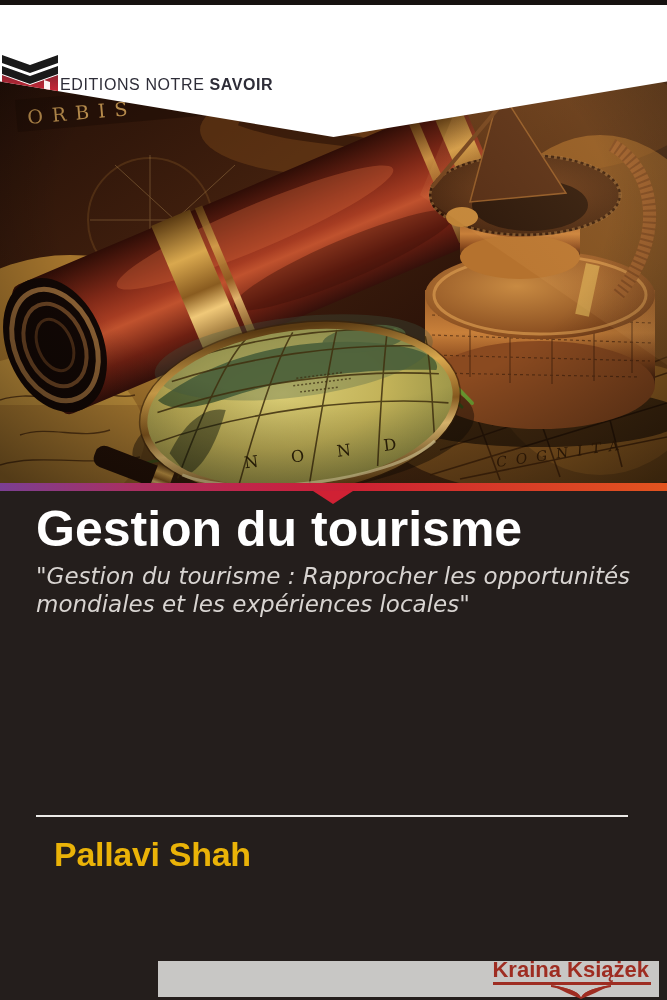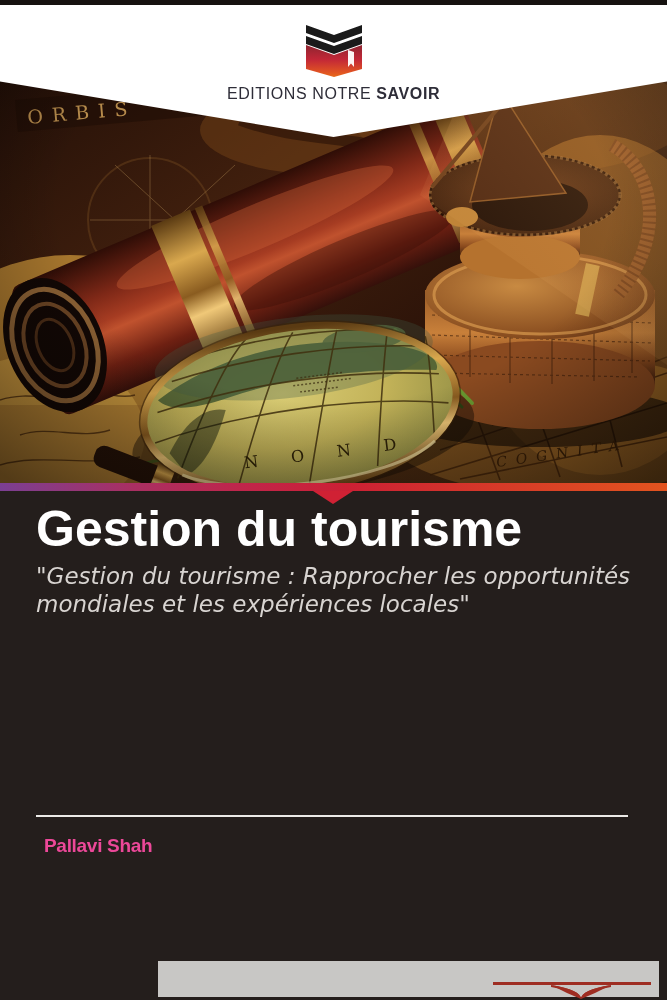--- a/index.html
+++ b/index.html
@@ -8,35 +8,35 @@
 
   
   .topbar{position:absolute;top:0;left:0;width:667px;height:5px;background:#161210;}
 
   
   .photo{position:absolute;top:5px;left:0;width:667px;height:478px;}
 
   
   .banner{position:absolute;top:5px;left:0;width:667px;height:132px;background:#ffffff;
           clip-path:polygon(0 0,100% 0,100% 58%,50% 100%,0 58%);
-          display:flex;flex-direction:column;align-items:center;padding-top:20px;box-sizing:border-box;}
+          display:flex;align-items:center;padding-top:20px;box-sizing:border-box;}
   .publisher{margin-top:8px;font-size:16px;letter-spacing:.6px;color:#2e2d38;}
   .publisher .bold{font-weight:700;}
 
   
   .stripe{position:absolute;top:483px;left:0;width:667px;height:8px;
           background:linear-gradient(90deg,#7b3f93 0%,#a92f62 20%,#c22448 38%,#cc2034 52%,#d63a28 75%,#e2541f 100%);}
   .stripe-tri{position:absolute;top:491px;left:313px;width:0;height:0;
           border-left:20px solid transparent;border-right:20px solid transparent;border-top:13px solid #d02134;}
 
   .title{position:absolute;top:500px;left:36px;margin:0;font-size:50px;font-weight:700;color:#ffffff;}
   .subtitle{position:absolute;top:562px;left:36px;font-size:23px;font-style:italic;color:#d8d4d1;
             line-height:28px;font-family:"DejaVu Sans",sans-serif;}
   .separator{position:absolute;top:815px;left:36px;width:592px;height:2px;background:#eceae7;}
-  .author{position:absolute;top:835px;left:44px;font-size:19px;font-weight:700;color:#ec4899;letter-spacing:-.3px;}
+  .author{position:absolute;top:835px;left:54px;font-size:34px;font-weight:700;color:#eab308;letter-spacing:-.3px;}
 
   
   .wbar{position:absolute;top:961px;left:158px;width:501px;height:36px;background:#c8c7c5;}
   .brand{position:absolute;top:-4px;right:10px;font-size:22px;font-weight:700;color:#9e2d22;white-space:nowrap;}
   .brand-underline{position:absolute;top:21px;right:8px;width:158px;height:3px;background:#9e2d22;}
   .brand-book{position:absolute;top:24px;right:48px;}
 </style>
 </head>
 <body>
 
@@ -249,20 +249,21 @@
   <h1 class="title">Gestion du tourisme</h1>
   <div class="subtitle">
     <div>"Gestion du tourisme : Rapprocher les opportunités</div>
     <div>mondiales et les expériences locales"</div>
   </div>
 
   <div class="separator"></div>
   <div class="author">Pallavi Shah</div>
 
   <div class="wbar">
+    <div class="brand">Kraina Książek</div>
     <div class="brand-underline"></div>
     <svg class="brand-book" width="60" height="14" viewBox="0 0 60 14">
       <path d="M0,0 Q30,5 30,14 Q30,5 60,0 L60,2 Q34,7 30,14 Q26,7 0,2 Z" fill="#9e2d22"></path>
       <path d="M0,0 Q30,5 30,14 Q30,5 60,0 Q45,8 30,14 Q15,8 0,0 Z" fill="#9e2d22"></path>
     </svg>
   </div>
 
 </div>
 
 </body></html>

